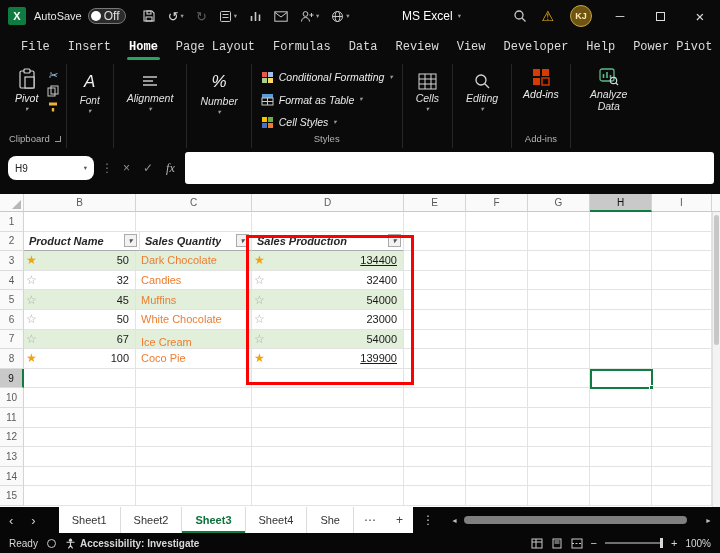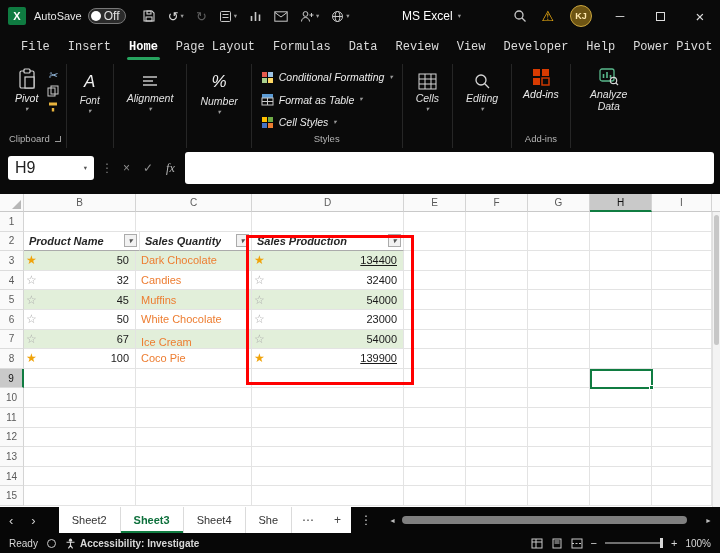--- a/index.html
+++ b/index.html
@@ -65,21 +65,21 @@
   .clip-side{display:flex;flex-direction:column;gap:4px;padding:6px 2px 0;}
   .mini{font-size:11px;color:#9bc2e8;}
   .collapsed{display:flex;flex-direction:column;align-items:center;gap:2px;padding:5px 8px 0;}
   .big-glyph{font-size:17px;color:#f0f0f0;height:24px;display:flex;align-items:center;}
   .styles-body{flex-direction:column;align-items:flex-start;display:flex;gap:1px;padding-top:4px;}
   .style-row{display:flex;align-items:center;gap:5px;font-size:10.5px;height:18px;padding:0 4px;white-space:nowrap;color:#ececec;}
   .two-line{width:54px;text-align:center;line-height:1.15;font-size:10.5px;}
 
   
   .formulabar{height:46px;background:#0a0a0a;display:flex;align-items:center;gap:7px;padding:2px 6px 8px 8px;flex-shrink:0;}
-  .namebox{width:86px;height:24px;background:#fff;border-radius:3px;display:flex;align-items:center;padding:0 7px;font-size:16px;color:#222;}
+  .namebox{width:86px;height:24px;background:#fff;border-radius:8px;display:flex;align-items:center;padding:0 7px;font-size:10px;color:#222;}
   .nb-chev{margin-left:auto;color:#555;}
   .fb-dots{color:#808080;font-size:12px;}
   .fb-btn{color:#8f8f8f;font-size:12px;padding:0 3px;}
   .fx{font-family:"Liberation Serif",serif;font-style:italic;color:#b8b8b8;font-size:12px;}
   .formula-input{flex:1;height:32px;background:#fff;border-radius:3px;font-size:11px;color:#222;display:flex;align-items:center;padding:0 8px;}
 
   
   .grid-area{flex:1;background:#fff;position:relative;overflow:hidden;display:flex;flex-direction:column;}
   .col-headers{display:flex;height:18px;flex-shrink:0;}
   .corner{width:24px;background:#FAFAFA;border-right:1px solid #D4D4D4;border-bottom:1px solid #C9C9C9;position:relative;flex-shrink:0;}
@@ -685,20 +685,21 @@
     <div class="v-scrollbar">
         <div class="v-thumb"></div>
       </div>
   </div>
 
   <div class="sheettabs">
     <span class="st-nav ic i-prev"></span>
     <span class="st-nav ic i-next"></span>
     <div class="tabs-strip">
       <div class="tabs-mount" id="tabs-mount">
+          <div class="sheet-tab">Sheet1</div>
           <div class="sheet-tab">Sheet2</div>
           <div class="sheet-tab active">Sheet3</div>
           <div class="sheet-tab">Sheet4</div>
           <div class="sheet-tab">She</div>
         </div>
       <span class="tab-extra ic i-hdots"></span>
       <span class="tab-extra ic i-plus"></span>
     </div>
     <span class="st-dots ic i-vdots"></span>
     <div class="h-scroll">

